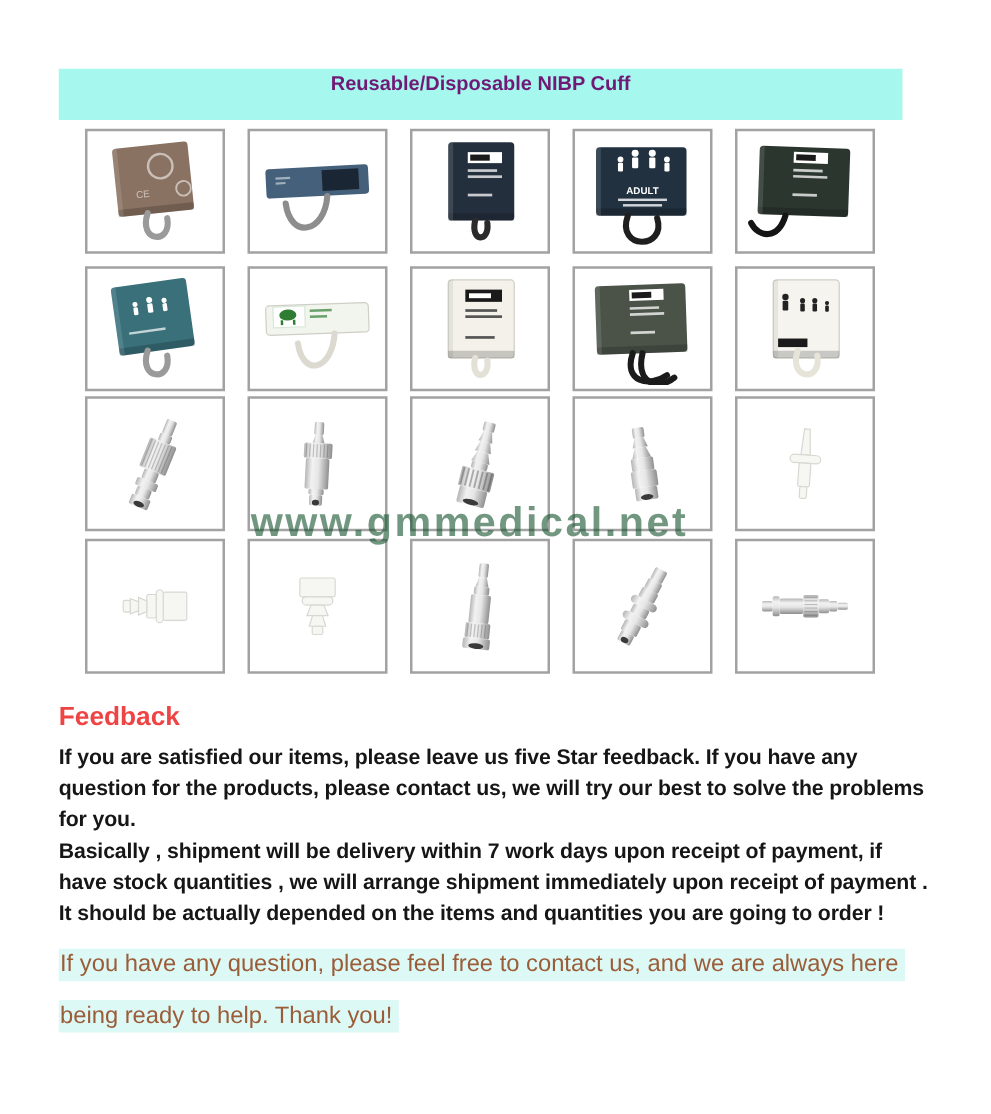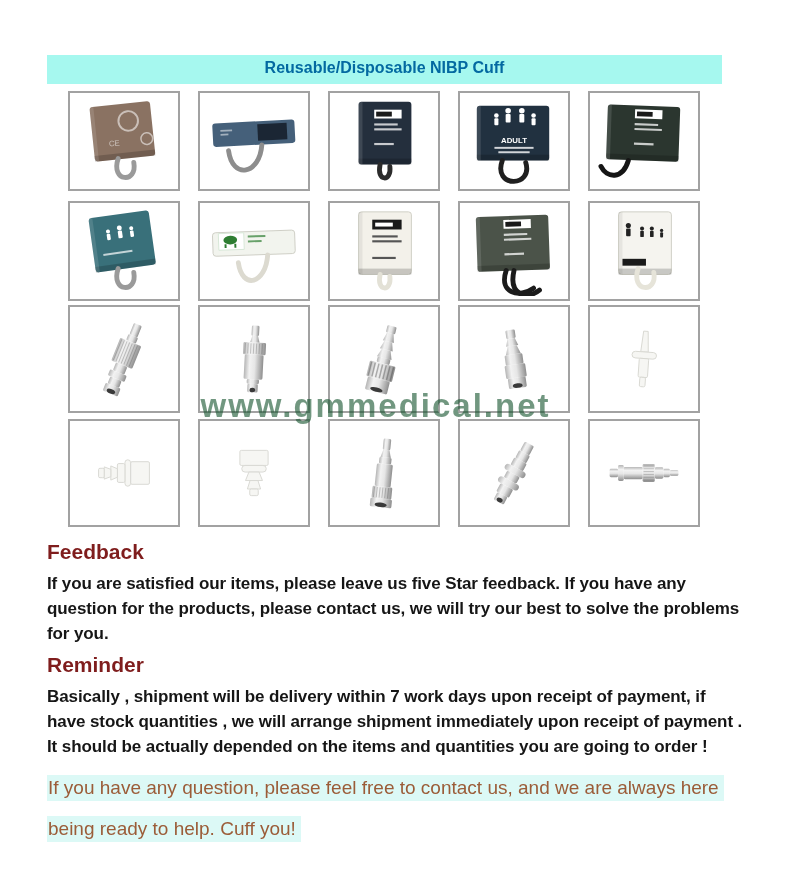--- a/index.html
+++ b/index.html
@@ -1,29 +1,29 @@
 <!DOCTYPE html>
 <html style="--banner-bg: #a6f8ef; --highlight-bg: #dcf9f6; --note-text: #9b5c38;"><head>
 <meta charset="utf-8">
 <style>
   html,body{margin:0;padding:0;background:#ffffff;}
   body{width:793px;height:891px;font-family:"Liberation Sans","DejaVu Sans",sans-serif;color:#151515;overflow:hidden;}
   .page{width:699px;margin:0 47px;padding-top:55px;}
-  .banner{width:675px;height:29px;line-height:25px;text-align:center;font-size:16px;font-weight:bold;color:#0369a1;background:var(--banner-bg,#a6f8ef);}
+  .banner{width:675px;height:41px;line-height:25px;text-align:center;font-size:16px;font-weight:bold;color:#701a75;background:var(--banner-bg,#a6f8ef);}
   .banner.second{margin-top:35px;}
   .grid{display:grid;grid-template-columns:repeat(5,1fr);column-gap:18px;padding:7px 22px 0 21px;width:675px;box-sizing:border-box;}
   .grid.cuffs{row-gap:10px;}
   .grid.connectors{row-gap:6px;padding-top:4px;}
   .cell{box-sizing:border-box;border:2px solid #a2a2a2;background:#fff;padding:3px;display:flex;align-items:center;justify-content:center;}
   .grid.cuffs .cell{height:100px;}
   .grid.connectors .cell{height:108px;}
   .cell svg{width:100%;height:100%;display:block;}
   .connector-wrap{position:relative;}
   .watermark{position:absolute;left:47%;top:86px;transform:translateX(-50%);font-size:33px;font-weight:bold;letter-spacing:2px;color:#14532d;opacity:0.6;white-space:nowrap;pointer-events:none;}
-  h2{font-size:21px;font-weight:bold;margin:13px 0 7px;color:#7f1d1d;}
+  h2{font-size:21px;font-weight:bold;margin:23px 0 7px;color:#ef4444;}
   h2.reminder{margin-top:7px;}
   p.body-text{font-size:17px;font-weight:bold;line-height:25px;margin:0;letter-spacing:-0.1px;color:#161616;}
   .note{margin-top:15px;font-size:19px;color:var(--note-text,#9b5c38);}
   .note-line{line-height:28px;}
   .note-line + .note-line{margin-top:13px;}
   .hl{background:var(--highlight-bg,#dcf9f6);padding:2px 5px 3px 1px;text-align:center;}
   .defs-holder{position:absolute;width:0;height:0;overflow:hidden;}
 </style>
 </head>
 <body>
@@ -366,21 +366,20 @@
             </g>
           </svg>
         </div>
       </div>
     <div class="watermark">www.gmmedical.net</div>
   </div>
 
   <h2>Feedback</h2>
   <p class="body-text">If you are satisfied our items, please leave us five Star feedback. If you have any question for the products, please contact us, we will try our best to solve the problems for you.</p>
 
-  <h2 class="reminder">Reminder</h2>
   <p class="body-text">Basically , shipment will be delivery within 7 work days upon receipt of payment, if have stock quantities , we will arrange shipment immediately upon receipt of payment . It should be actually depended on the items and quantities you are going to order !</p>
 
   <div class="note">
     <div class="note-line"><span class="hl">If you have any question, please feel free to contact us, and we are always here</span></div>
-    <div class="note-line"><span class="hl">being ready to help. Cuff you!</span></div>
+    <div class="note-line"><span class="hl">being ready to help. Thank you!</span></div>
   </div>
 
 </div>
 
 </body></html>

